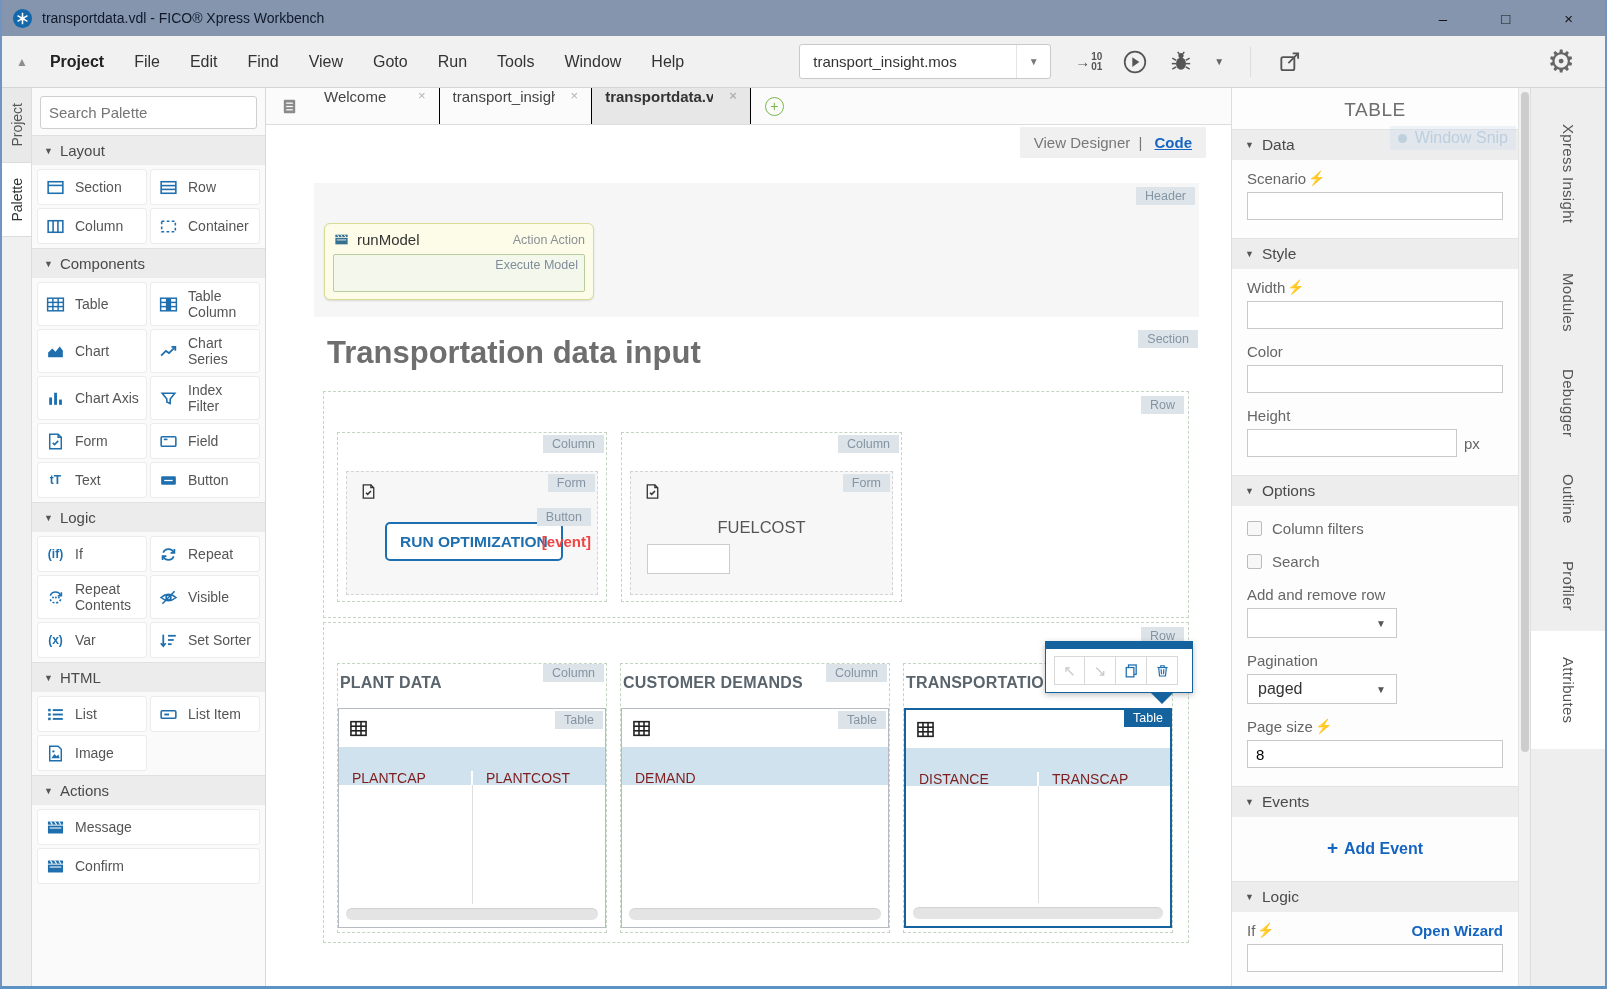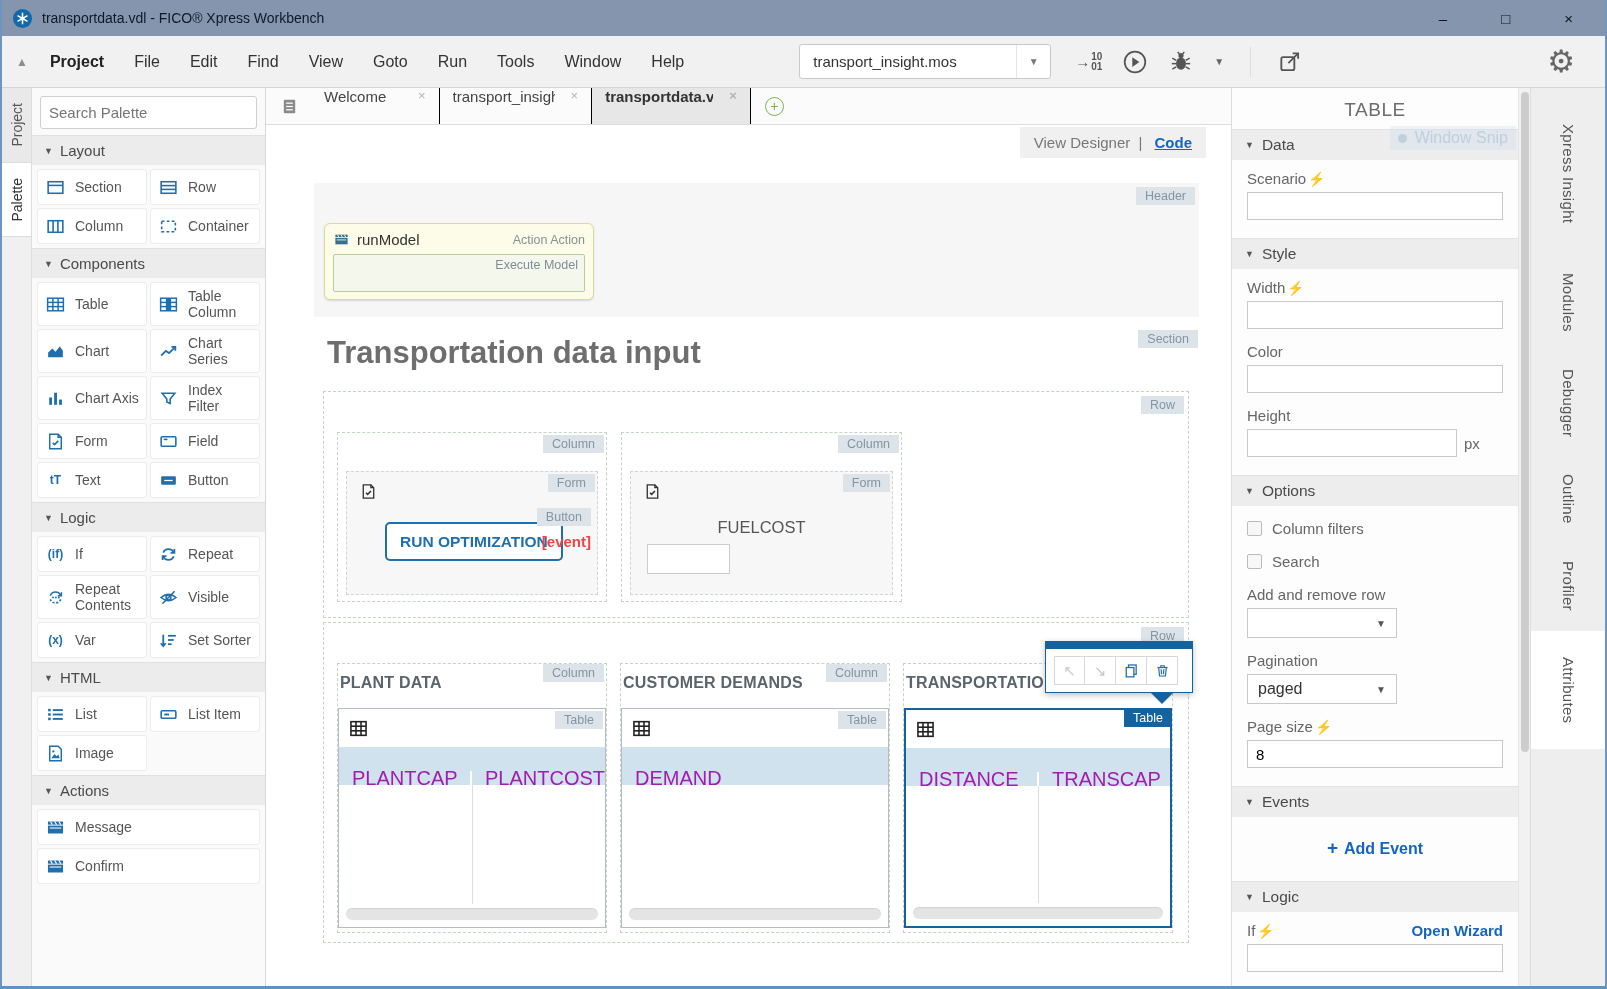--- a/index.html
+++ b/index.html
@@ -102,21 +102,21 @@
   .event-label { position:absolute; right:6px; top:61px; font-weight:bold; color:#ef4444; font-size:15px; }
   .fuel-label { position:absolute; left:0; right:0; top:46px; text-align:center; color:#555; font-size:16.5px; }
   .fuel-input { position:absolute; left:16px; top:72px; width:83px; height:30px; border:1px solid #ccc; background:#fff; }
 
   .col-heading { position:absolute; left:2px; top:10px; font-size:16px; font-weight:bold; color:#5a646c; letter-spacing:.2px; white-space:nowrap; overflow:hidden; max-width:250px; }
   .tbl { position:absolute; left:0; right:0; top:44px; bottom:4px; background:#fff; border:1px solid #b6bcc1; display:flex; flex-direction:column; }
   .tbl.selected { border:2px solid #15639e; }
   .tbl-top { height:38px; position:relative; flex:0 0 38px; }
   .grid-icon { position:absolute; left:9px; top:9px; width:21px; height:21px; color:#222; }
   .tbl-hdr { height:38px; flex:0 0 38px; background:#cfe2ee; display:flex; align-items:center; }
-  .tbl-hdr .cell { flex:1; padding-left:13px; font-size:20px; color:#a21caf;margin-top:24px; }
+  .tbl-hdr .cell { flex:1; padding-left:13px; font-size:14px; color:#7f1d1d;margin-top:24px; }
   .tbl-hdr .cell + .cell { border-left:2px solid #fff; align-self:stretch; display:flex; align-items:center; }
   .tbl-body { flex:1; position:relative; }
   .tbl-body.two:before { content:""; position:absolute; left:50%; top:0; bottom:0; width:1px; background:#dedede; }
   .tbl-scroll { height:12px; flex:0 0 12px; margin:4px 7px 7px; background:#e4e4e4; border-radius:6px; box-shadow:inset 0 1px 1px rgba(0,0,0,.08); }
 
   .float-tb { position:absolute; left:731px; top:516px; width:148px; background:#fff; border:1px solid #15639e; box-shadow:0 2px 6px rgba(0,0,0,.25); z-index:20; }
   .float-tb .bar { height:7px; background:#15639e; }
   .ft-btns { display:flex; padding:7px 8px; }
   .ft-btn { width:31px; height:29px; border:1px solid #d8d8d8; background:#fff; display:flex; align-items:center; justify-content:center; font-size:15px; }
   .ft-btn + .ft-btn { border-left:none; }
@@ -125,21 +125,21 @@
   .ft-pointer { position:absolute; left:104px; bottom:-12px; width:0; height:0; border:12px solid transparent; border-top-color:#15639e; border-bottom:0; }
 
   
   .props { width:287px; background:#fdfdfd; border-left:1px solid #ddd; position:relative; overflow:hidden; }
   .props-title { text-align:center; color:#6e6e6e; font-size:19px; letter-spacing:.5px; padding:11px 0 8px; }
   .ghost { position:absolute; right:2px; top:38px; display:flex; align-items:center; gap:8px; color:rgba(120,160,200,.35); font-size:16px; background:rgba(190,215,235,.25); padding:3px 8px; }
   .ghost .dot { width:9px; height:9px; border-radius:50%; background:rgba(150,180,205,.45); }
   .phdr { background:#ededed; color:#4a4a4a; font-size:15.5px; padding:6px 13px; display:flex; gap:8px; align-items:center; border-top:1px solid #e2e2e2; }
   .phdr .tri { font-size:9px; color:#555; }
   .pgroup { padding:10px 15px 4px; }
-  .prop-label { color:#666; font-size:15px; margin-bottom:5px; display:flex; align-items:center; }
+  .prop-label { color:#666; font-size:15px; margin-bottom:5px; display:flex; }
   .bolt { color:#f6a821; font-size:14px; margin-left:2px; }
   .pinput { width:100%; height:28px; border:1px solid #c9c9c9; background:#fff; font-family:inherit; font-size:15px; padding:0 8px; margin-bottom:14px; }
   .pinput.short { width:210px; margin-right:7px; }
   .unit { color:#666; font-size:15px; }
   .cbrow { display:flex; align-items:center; gap:10px; margin:12px 0 16px; color:#666; font-size:15px; }
   .cb { width:15px; height:15px; border:1px solid #bbb; border-radius:2px; background:#f7f7f7; }
   .pselect { width:150px; height:30px; border:1px solid #c9c9c9; background:#fff; display:flex; align-items:center; justify-content:space-between; padding:0 10px; color:#333; font-size:16px; margin-bottom:14px; }
   .pselect .caret { font-size:10px; color:#555; }
   .add-event { color:#1565c0; font-weight:bold; font-size:16px; text-align:center; padding:20px 0 22px; }
   .add-event .plus { font-size:19px; margin-right:6px; }

